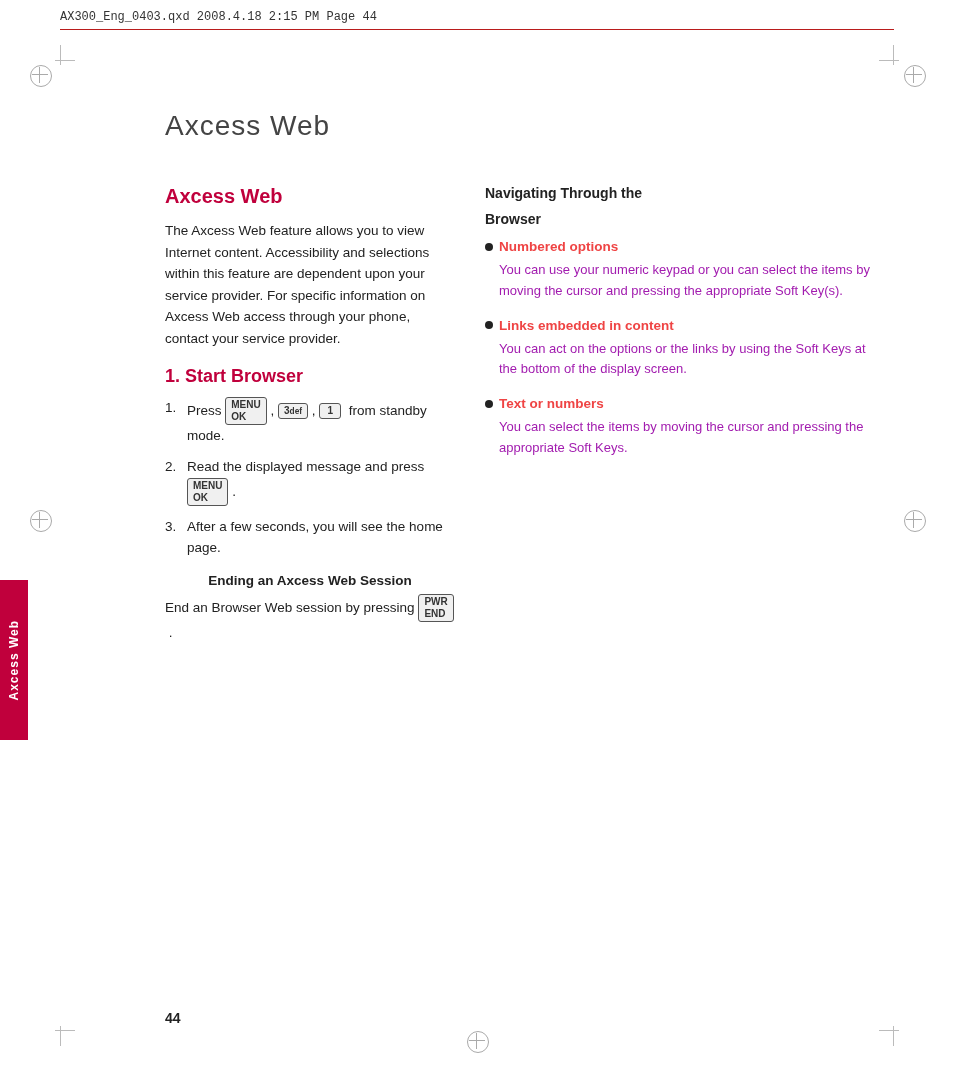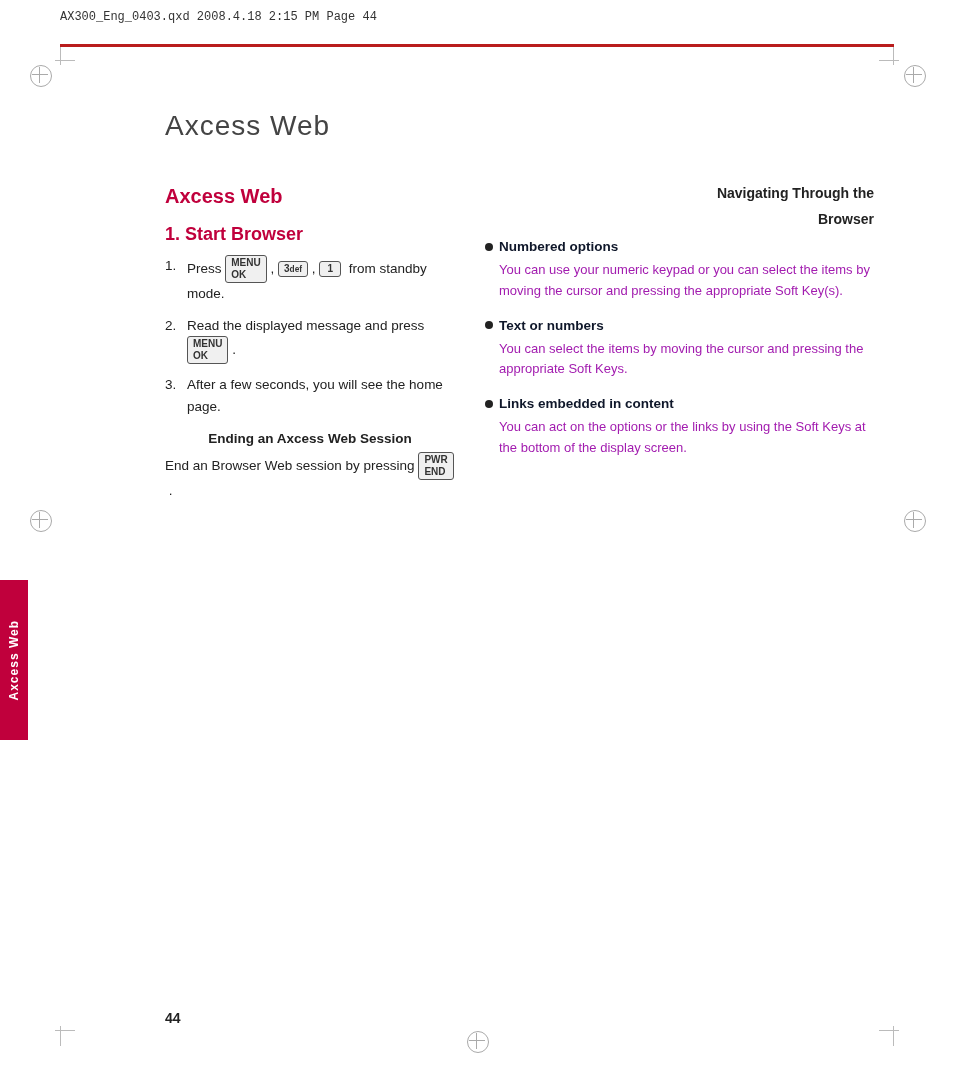--- a/index.html
+++ b/index.html
@@ -20,22 +20,22 @@
       position: absolute;
       top: 10px;
       left: 60px;
       right: 60px;
       font-size: 12px;
       font-family: 'Courier New', monospace;
       color: #333;
       display: flex;
       justify-content: space-between;
       align-items: center;
-      border-bottom: 3px solid #b91c1c;
-      padding-bottom: 20px;
+      border-bottom: 1px solid #b91c1c;
+      padding-bottom: 5px;
     }
 
     
     .reg-mark {
       position: absolute;
       width: 20px;
       height: 20px;
     }
     .reg-mark::before {
       content: '';
@@ -192,21 +192,21 @@
       margin-bottom: 10px;
     }
 
     .bullet-section {
       margin-bottom: 16px;
     }
 
     .bullet-header {
       font-size: 13.5px;
       font-weight: bold;
-      color: #0f172a;
+      color: #ef4444;
       margin-bottom: 6px;
       display: flex;
       align-items: center;
       gap: 6px;
     }
 
     .bullet-dot {
       width: 8px;
       height: 8px;
       border-radius: 50%;
@@ -251,21 +251,20 @@
       left: 165px;
       font-size: 14px;
       font-weight: bold;
       color: #222;
       margin-top: 44px;
     }
 
     
     .nav-title-block {
       margin-bottom: 12px;
-      text-align: right;
     }
   </style>
 </head>
 <body>
 
 <div class="trim-tl-h"></div>
 <div class="trim-tl-v"></div>
 <div class="trim-tr-h"></div>
 <div class="trim-tr-v"></div>
 <div class="trim-bl-h"></div>
@@ -295,20 +294,21 @@
 
 <div class="page-title-area">
   <div class="page-title">Axcess Web</div>
 </div>
 
 <div class="main-content">
 
   <div class="left-column">
 
     <div class="section-heading-red">Axcess Web</div>
+    <div class="body-text">The Axcess Web feature allows you to view Internet content. Accessibility and selections within this feature are dependent upon your service provider. For specific information on Axcess Web access through your phone, contact your service provider.</div>
 
     <div class="section-heading-numbered">1. Start Browser</div>
 
     <div class="step-item">
       <span class="step-num">1.</span>
       <span>
         Press&nbsp;<span class="key-btn">MENU<br>OK</span>&nbsp;,&nbsp;<span class="key-btn">3<sup>def</sup></span>&nbsp;,&nbsp;<span class="key-btn">1</span>&nbsp; from standby mode.
       </span>
     </div>
 
@@ -343,33 +343,33 @@
       <div class="bullet-header">
         <div class="bullet-dot"></div>
         <span>Numbered options</span>
       </div>
       <div class="bullet-body">You can use your numeric keypad or you can select the items by moving the cursor and pressing the appropriate Soft Key(s).</div>
     </div>
 
     <div class="bullet-section">
       <div class="bullet-header">
         <div class="bullet-dot"></div>
+        <span>Links embedded in content</span>
+      </div>
+      <div class="bullet-body">You can act on the options or the links by using the Soft Keys at the bottom of the display screen.</div>
+    </div>
+
+    <div class="bullet-section">
+      <div class="bullet-header">
+        <div class="bullet-dot"></div>
         <span>Text or numbers</span>
       </div>
       <div class="bullet-body">You can select the items by moving the cursor and pressing the appropriate Soft Keys.</div>
     </div>
 
-    <div class="bullet-section">
-      <div class="bullet-header">
-        <div class="bullet-dot"></div>
-        <span>Links embedded in content</span>
-      </div>
-      <div class="bullet-body">You can act on the options or the links by using the Soft Keys at the bottom of the display screen.</div>
-    </div>
-
   </div>
 
 </div>
 
 <div class="sidebar-tab">
   <span class="sidebar-tab-text">Axcess Web</span>
 </div>
 
 <div class="page-number">44</div>
 

